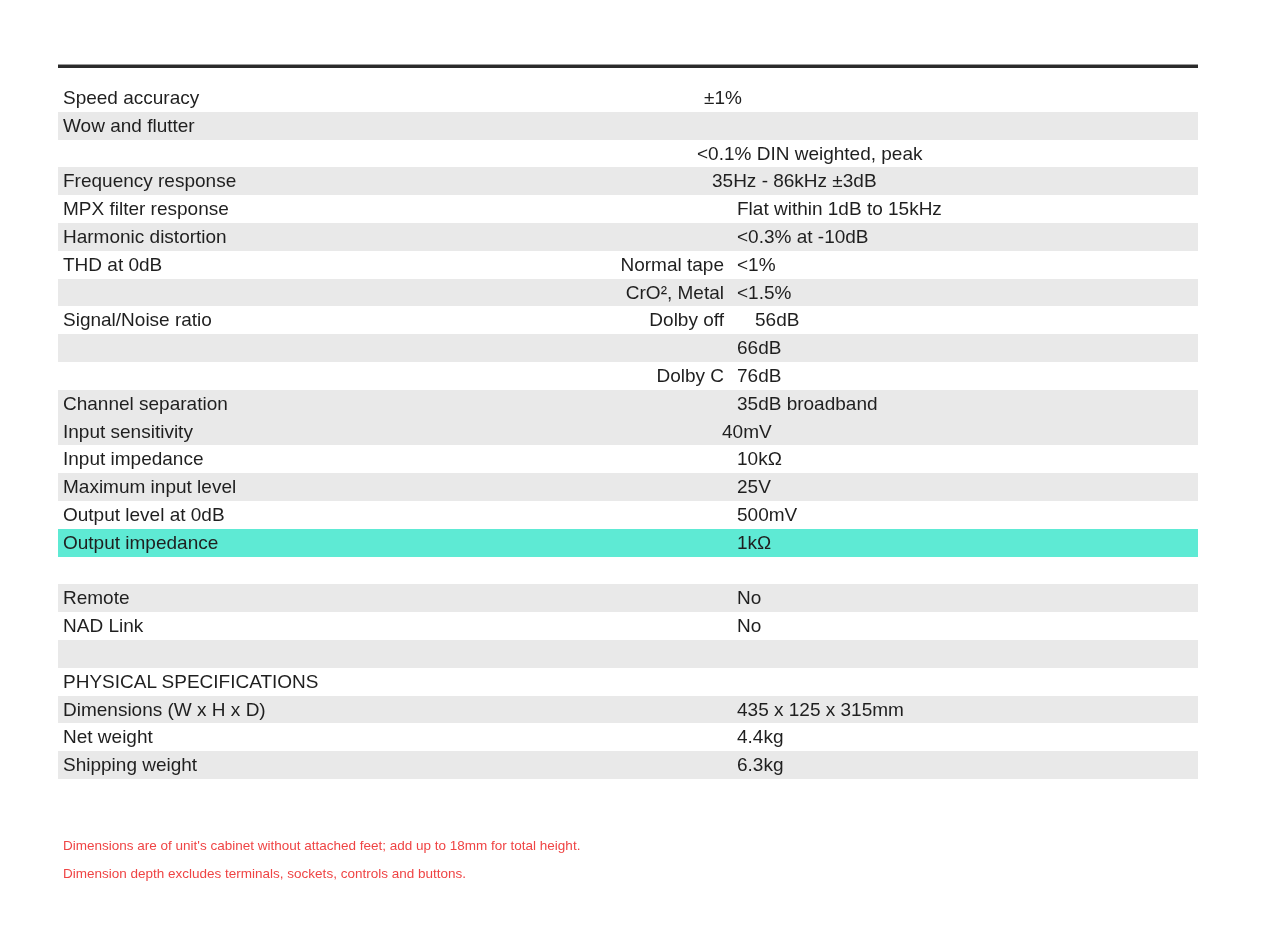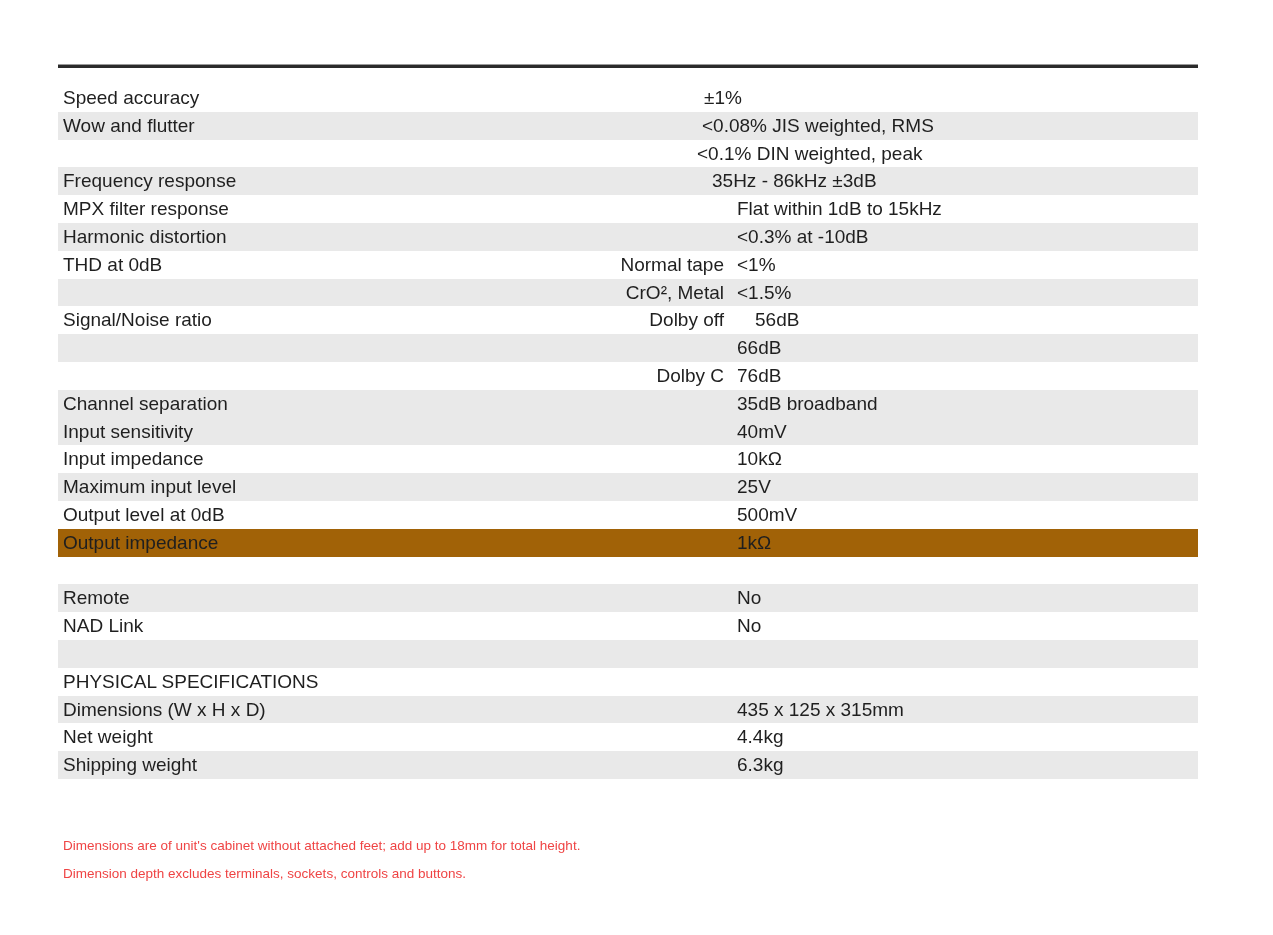--- a/index.html
+++ b/index.html
@@ -79,21 +79,20 @@
 
   <div class="top-rule" style="background: rgb(43, 43, 43);"></div>
 
   <div class="spec-table">
       <div class="spec-row">
         <span class="spec-label">Speed accuracy</span>
         <span class="spec-value" style="left: 646px;">±1%</span>
       </div>
       <div class="spec-row shaded" style="background: rgb(233, 233, 233);">
         <span class="spec-label">Wow and flutter</span>
-        <span class="spec-value" style="left: 644px;">&lt;0.08% JIS weighted, RMS</span>
       </div>
       <div class="spec-row">
         <span class="spec-label"></span>
         <span class="spec-value" style="left: 639px;">&lt;0.1% DIN weighted, peak</span>
       </div>
       <div class="spec-row shaded" style="background: rgb(233, 233, 233);">
         <span class="spec-label">Frequency response</span>
         <span class="spec-value" style="left: 654px;">35Hz - 86kHz ±3dB</span>
       </div>
       <div class="spec-row">
@@ -127,35 +126,35 @@
         <span class="spec-label"></span>
         <span class="spec-sublabel">Dolby C</span>
         <span class="spec-value" style="left: 679px;">76dB</span>
       </div>
       <div class="spec-row shaded" style="background: rgb(233, 233, 233);">
         <span class="spec-label">Channel separation</span>
         <span class="spec-value" style="left: 679px;">35dB broadband</span>
       </div>
       <div class="spec-row shaded" style="background: rgb(233, 233, 233);">
         <span class="spec-label">Input sensitivity</span>
-        <span class="spec-value" style="left: 679px;">40mV</span>
+        <span class="spec-value" style="left: 664px;">40mV</span>
       </div>
       <div class="spec-row">
         <span class="spec-label">Input impedance</span>
         <span class="spec-value" style="left: 679px;">10kΩ</span>
       </div>
       <div class="spec-row shaded" style="background: rgb(233, 233, 233);">
         <span class="spec-label">Maximum input level</span>
         <span class="spec-value" style="left: 679px;">25V</span>
       </div>
       <div class="spec-row">
         <span class="spec-label">Output level at 0dB</span>
         <span class="spec-value" style="left: 679px;">500mV</span>
       </div>
-      <div class="spec-row shaded" style="background: #a16207;">
+      <div class="spec-row shaded" style="background: #5eead4;">
         <span class="spec-label">Output impedance</span>
         <span class="spec-value" style="left: 679px;">1kΩ</span>
       </div>
       <div class="spec-row">
         <span class="spec-label"></span>
       </div>
       <div class="spec-row shaded" style="background: rgb(233, 233, 233);">
         <span class="spec-label">Remote</span>
         <span class="spec-value" style="left: 679px;">No</span>
       </div>

